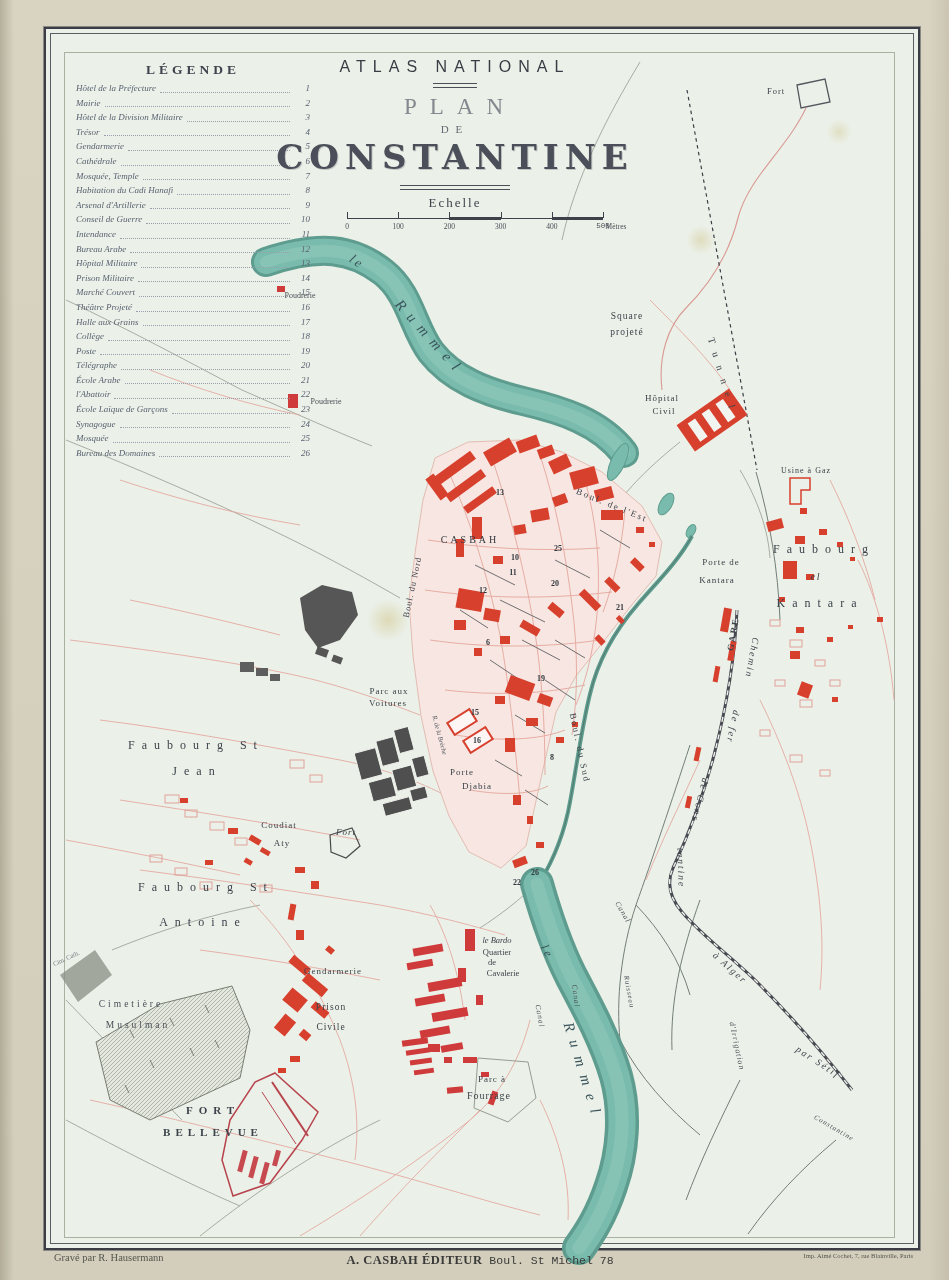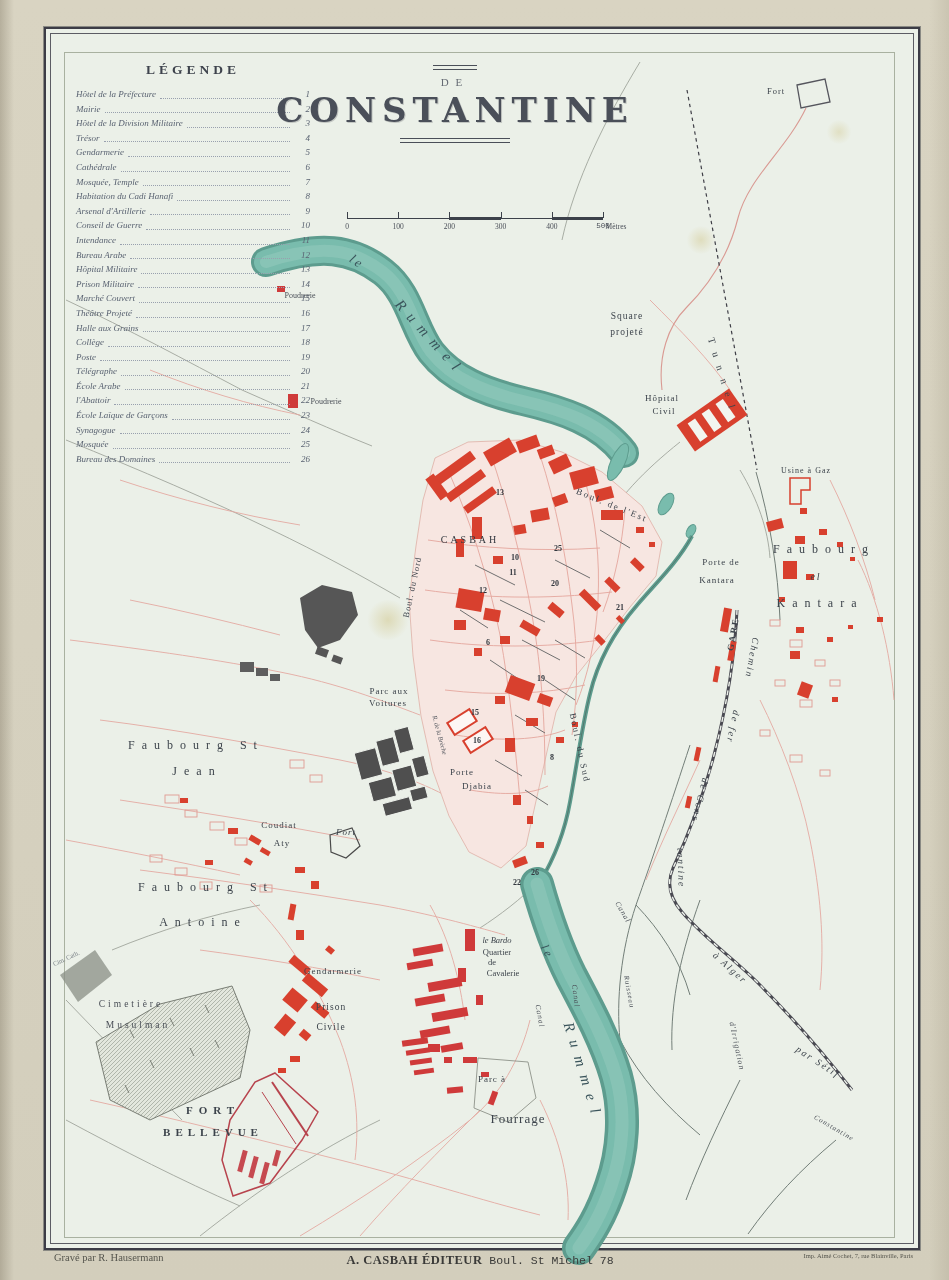--- a/index.html
+++ b/index.html
@@ -15,21 +15,21 @@
   .frame-outer{position:absolute;left:44px;top:27px;width:872px;height:1219px;
     border:2.5px solid #3c3c46;background:#ebf0e8;box-shadow:0 0 0 1px #8a8a84;}
   .frame-line2{position:absolute;left:50px;top:33px;width:862px;height:1209px;
     border:1px solid #5c5c64;pointer-events:none;}
   .frame-content{position:absolute;left:64px;top:52px;width:829px;height:1184px;
     border:1px solid rgba(115,125,100,.55);pointer-events:none;}
   .stain{position:absolute;border-radius:50%;pointer-events:none;}
   
   .legend{position:absolute;left:76px;top:62px;width:234px;color:#525b6b;}
   .legend-heading{font-size:13.5px;font-weight:bold;letter-spacing:4px;color:#3e434d;
-    text-align:center;margin-bottom:9px;}
+    text-align:center;margin-bottom:3px;}
   .leg-row{display:flex;align-items:flex-end;font-style:italic;font-size:9px;
     line-height:14.6px;color:#5a6372;}
   .leg-label{white-space:nowrap;}
   .leg-dots{flex:1;border-bottom:1px dotted #98a0ae;margin:0 4px 3px 4px;min-width:8px;}
   .leg-num{width:16px;text-align:right;}
   
   .titleblock{position:absolute;left:255px;top:58px;width:400px;text-align:center;color:#3c414a;}
   .t-series{font-family:"Liberation Sans",sans-serif;font-size:16px;letter-spacing:7px;color:#383d45;}
   .t-rule{width:44px;height:3px;border-top:1px solid #4a4f58;border-bottom:1px solid #4a4f58;margin:7px auto 6px auto;}
   .t-plan{font-size:23px;letter-spacing:13px;color:#84898f;margin-left:10px;}
@@ -523,24 +523,27 @@
       </div>
       <div class="leg-row">
         <span class="leg-label">Bureau des Domaines</span>
         <span class="leg-dots"></span>
         <span class="leg-num">26</span>
       </div>
     </div>
 </div>
 
 <div class="titleblock">
+  <div class="t-series">ATLAS NATIONAL</div>
   <div class="t-rule"></div>
+  <div class="t-plan">PLAN</div>
   <div class="t-de">DE</div>
   <div class="t-main">CONSTANTINE</div>
   <div class="t-rule2"></div>
+  <div class="t-echelle">Echelle</div>
 </div>
 
 <div class="scalebar">
   <div class="sb-seg" style="left:40%;width:20%;"></div>
   <div class="sb-seg" style="left:80%;width:20%;"></div>
   <div id="scale-ticks">
       <div class="sb-tick" style="left: 0%;"></div>
       <span class="sb-num" style="left: 0%;">0</span>
       <div class="sb-tick" style="left: 20%;"></div>
       <span class="sb-num" style="left: 20%;">100</span>
@@ -603,21 +606,21 @@
     <span class="map-label" style="left: 213px; top: 1110px; font-size: 11px; letter-spacing: 6px; color: rgb(60, 67, 75); font-weight: 600; transform: translate(-50%, -50%) rotate(0deg);">FORT</span>
     <span class="map-label" style="left: 213px; top: 1132px; font-size: 11px; letter-spacing: 5px; color: rgb(60, 67, 75); font-weight: 600; transform: translate(-50%, -50%) rotate(0deg);">BELLEVUE</span>
     <span class="map-label" style="left: 333px; top: 971px; font-size: 9px; letter-spacing: 1px; color: rgb(60, 67, 75); transform: translate(-50%, -50%) rotate(0deg);">Gendarmerie</span>
     <span class="map-label" style="left: 331px; top: 1007px; font-size: 9.5px; letter-spacing: 1px; color: rgb(60, 67, 75); transform: translate(-50%, -50%) rotate(0deg);">Prison</span>
     <span class="map-label" style="left: 331px; top: 1027px; font-size: 9.5px; letter-spacing: 1px; color: rgb(60, 67, 75); transform: translate(-50%, -50%) rotate(0deg);">Civile</span>
     <span class="map-label" style="left: 497px; top: 940px; font-size: 8.5px; letter-spacing: 0px; color: rgb(60, 67, 75); transform: translate(-50%, -50%) rotate(0deg); font-style: italic;">le Bardo</span>
     <span class="map-label" style="left: 497px; top: 952px; font-size: 8.5px; letter-spacing: 0px; color: rgb(60, 67, 75); transform: translate(-50%, -50%) rotate(0deg);">Quartier</span>
     <span class="map-label" style="left: 492px; top: 962px; font-size: 8.5px; letter-spacing: 0px; color: rgb(60, 67, 75); transform: translate(-50%, -50%) rotate(0deg);">de</span>
     <span class="map-label" style="left: 503px; top: 973px; font-size: 8.5px; letter-spacing: 0px; color: rgb(60, 67, 75); transform: translate(-50%, -50%) rotate(0deg);">Cavalerie</span>
     <span class="map-label" style="left: 492px; top: 1079px; font-size: 9px; letter-spacing: 1px; color: rgb(60, 67, 75); transform: translate(-50%, -50%) rotate(0deg);">Parc à</span>
-    <span class="map-label" style="left: 518px; top: 1095px; font-size: 13px; letter-spacing: 1px; color: rgb(60, 67, 75); transform: translate(-50%, -50%) rotate(0deg); margin-top: 24px;">Fourrage</span>
+    <span class="map-label" style="left: 489px; top: 1095px; font-size: 10px; letter-spacing: 1px; color: rgb(60, 67, 75); transform: translate(-50%, -50%) rotate(0deg);">Fourrage</span>
     <span class="map-label" style="left: 623px; top: 912px; font-size: 7.5px; letter-spacing: 1px; color: rgb(74, 79, 87); font-style: italic; transform: translate(-50%, -50%) rotate(60deg);">Canal</span>
     <span class="map-label" style="left: 576px; top: 996px; font-size: 7.5px; letter-spacing: 1px; color: rgb(74, 79, 87); font-style: italic; transform: translate(-50%, -50%) rotate(83deg);">Canal</span>
     <span class="map-label" style="left: 540px; top: 1016px; font-size: 7.5px; letter-spacing: 1px; color: rgb(74, 79, 87); font-style: italic; transform: translate(-50%, -50%) rotate(80deg);">Canal</span>
     <span class="map-label" style="left: 629px; top: 992px; font-size: 7px; letter-spacing: 1px; color: rgb(74, 79, 87); font-style: italic; transform: translate(-50%, -50%) rotate(80deg);">Ruisseau</span>
     <span class="map-label" style="left: 737px; top: 1046px; font-size: 8px; letter-spacing: 1px; color: rgb(74, 79, 87); font-style: italic; transform: translate(-50%, -50%) rotate(78deg);">d'Irrigation</span>
     <span class="map-label" style="left: 834px; top: 1128px; font-size: 7px; letter-spacing: 1px; color: rgb(74, 79, 87); font-style: italic; transform: translate(-50%, -50%) rotate(30deg);">Constantine</span>
     <span class="map-label" style="left: 440px; top: 735px; font-size: 6.5px; letter-spacing: 0px; color: rgb(74, 79, 87); font-style: italic; transform: translate(-50%, -50%) rotate(75deg);">R. de la Brèche</span>
     <span class="map-label" style="left: 500px; top: 492px; font-size: 8px; letter-spacing: 0px; color: rgb(51, 56, 63); font-weight: 600; transform: translate(-50%, -50%) rotate(0deg);">13</span>
     <span class="map-label" style="left: 515px; top: 557px; font-size: 8px; letter-spacing: 0px; color: rgb(51, 56, 63); font-weight: 600; transform: translate(-50%, -50%) rotate(0deg);">10</span>
     <span class="map-label" style="left: 513px; top: 572px; font-size: 8px; letter-spacing: 0px; color: rgb(51, 56, 63); font-weight: 600; transform: translate(-50%, -50%) rotate(0deg);">11</span>

